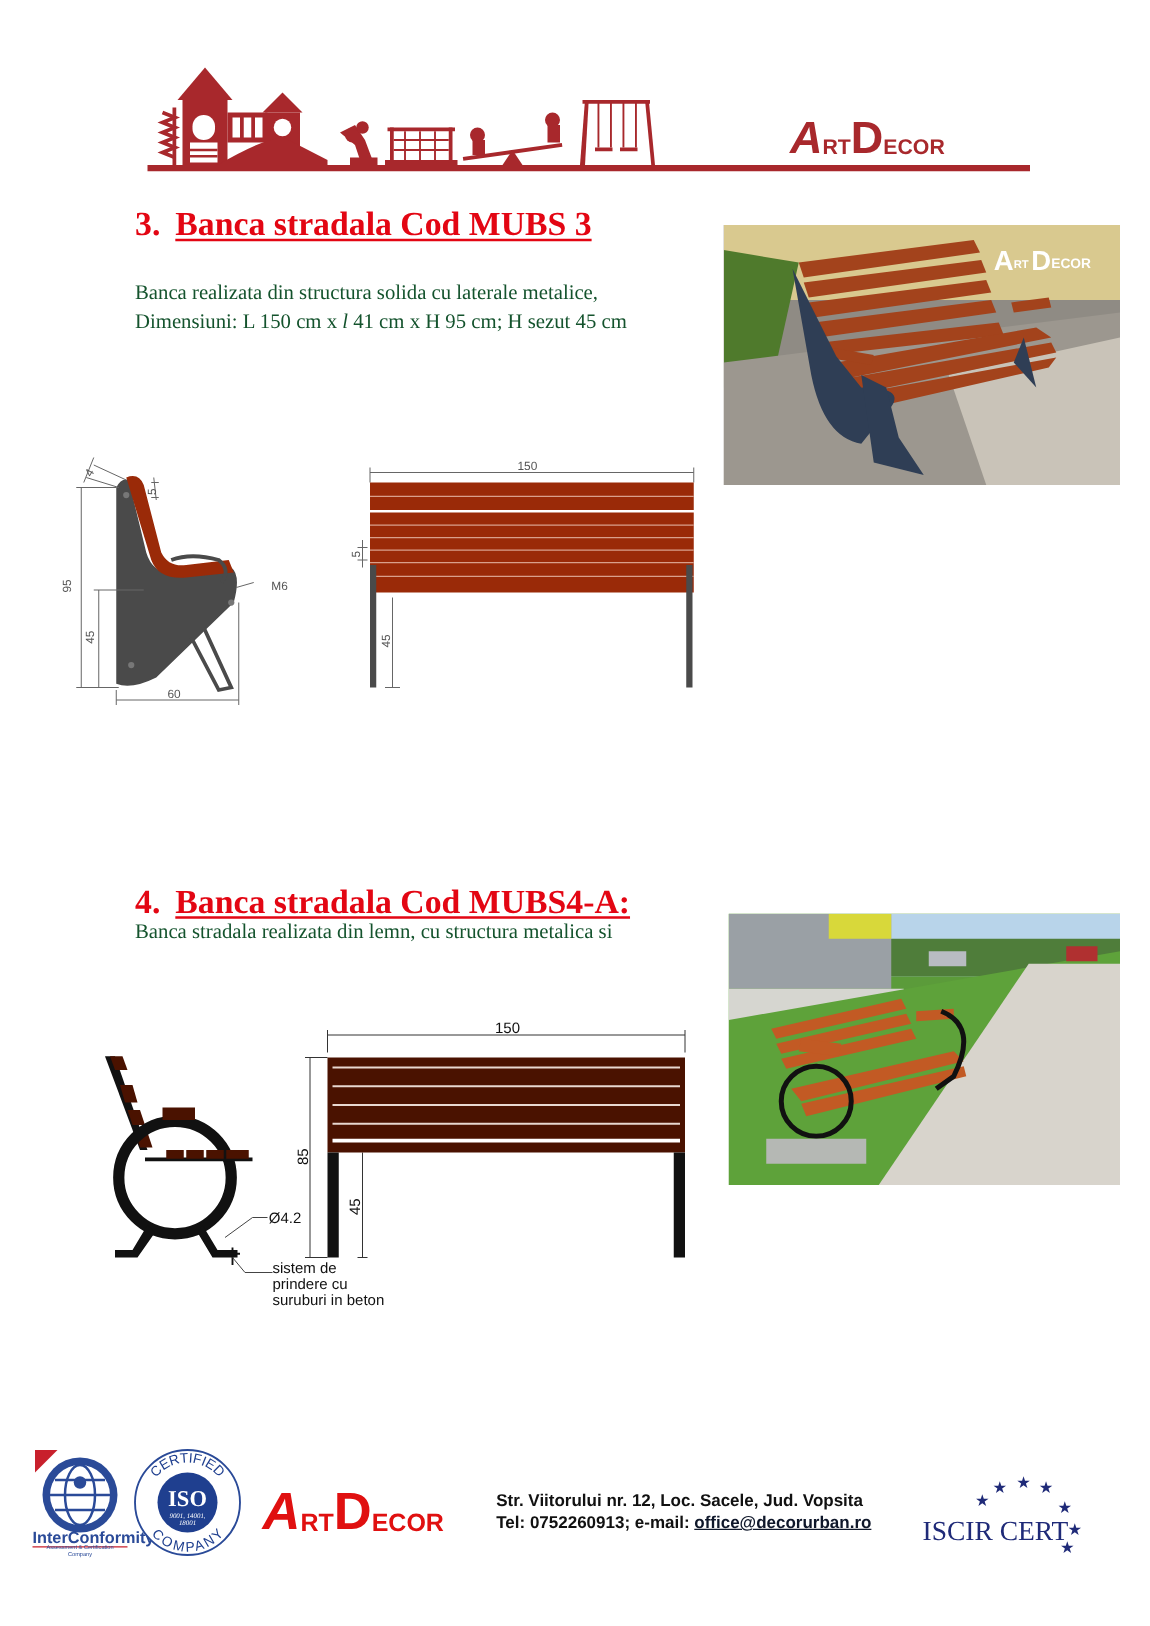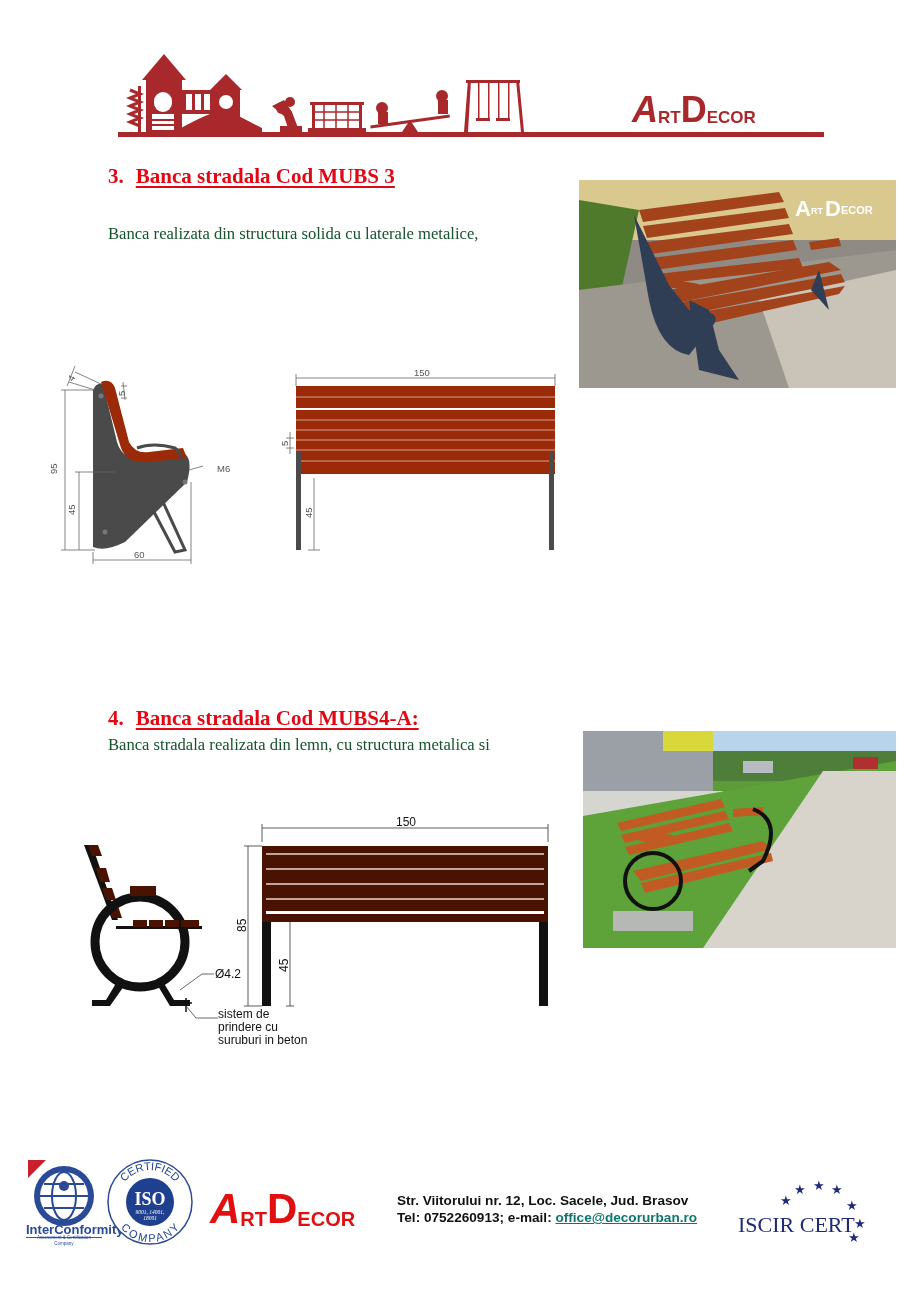--- a/index.html
+++ b/index.html
@@ -5,36 +5,36 @@
     * { margin: 0; padding: 0; box-sizing: border-box; }
     html, body { width: 920px; height: 1301px; background: #ffffff; overflow: hidden; }
     body { position: relative; font-family: "Liberation Serif", serif; color: #111; }
     .abs { position: absolute; }
 
     
     .header-art { position: absolute; left: 112px; top: 50px; width: 720px; height: 90px; }
     .logo-artdecor { position: absolute; display: flex; align-items: flex-end; font-family: "Liberation Sans", sans-serif; font-weight: bold; }
 
     
-    .section-title { position: absolute; left: 108px; font-family: "Liberation Serif", serif; font-weight: bold; font-size: 21px; color: #e30613; }
+    .section-title { position: absolute; left: 108px; font-family: "Liberation Serif", serif; font-weight: bold; font-size: 27px; color: #e30613; }
     .section-title .num { margin-right: 12px; }
     .section-title .txt { text-decoration: underline; text-underline-offset: 3px; }
     .desc { position: absolute; left: 108px; font-size: 16.6px; line-height: 23px; color: #14532d; }
     .desc p { margin: 0; }
     .justify { text-align: justify; text-align-last: left; }
 
     .photo { position: absolute; overflow: hidden; }
     .drawing { position: absolute; }
 
     .dim-text { font-family: "Liberation Sans", sans-serif; font-size: 9.5px; fill: #555; }
     .dim-text-2 { font-family: "Liberation Sans", sans-serif; font-size: 12px; fill: #111; }
 
     
     .footer-addr { position: absolute; left: 397px; top: 1192px; font-family: "Liberation Sans", sans-serif; font-weight: bold; font-size: 13.6px; line-height: 17px; color: #111; }
-    .footer-addr a { color: #0f766e; text-decoration: underline; }
+    .footer-addr a { color: #0f172a; text-decoration: underline; }
   </style>
 </head>
 <body>
 
 <div class="header-art">
   <svg width="720" height="90" viewBox="0 0 720 90">
     <g fill="#a8282c">
 
       <rect x="6" y="82" width="706" height="5"></rect>
 
@@ -102,20 +102,21 @@
   <span style="font-size:36px; line-height:36px;">D</span>
   <span style="font-size:17px; line-height:20px;">ECOR</span>
 </div>
 
 <div class="section-title" style="top:164px;">
   <span class="num">3.</span><span class="txt">Banca stradala Cod MUBS 3</span>
 </div>
 
 <div class="desc" style="top:222px; width:450px;">
   <p>Banca realizata din structura solida cu laterale metalice,</p>
+  <p><span>Dimensiuni: L 150 cm x </span><i>l</i><span> 41 cm x H 95 cm; H sezut 45 cm</span></p>
 </div>
 
 <div class="photo" style="left:579px; top:180px; width:317px; height:208px; background:#8f8b84;">
   <svg width="317" height="208" viewBox="0 0 317 208">
     <rect x="0" y="0" width="317" height="60" fill="#d9c98f"></rect>
     <polygon points="0,20 60,30 40,120 0,130" fill="#4f7a2c"></polygon>
     <polygon points="0,110 317,70 317,208 0,208" fill="#9c978f"></polygon>
     <polygon points="180,120 317,90 317,208 210,208" fill="#c9c3b8"></polygon>
 
     <g fill="#a3431c">
@@ -347,21 +348,21 @@
 </div>
 
 <div class="logo-artdecor" style="left:210px; top:1186px; color:#e01010; height:44px;">
   <span style="font-size:42px; line-height:42px; font-style:italic;">A</span>
   <span style="font-size:20px; line-height:22px;">RT</span>
   <span style="font-size:42px; line-height:42px;">D</span>
   <span style="font-size:20px; line-height:22px;">ECOR</span>
 </div>
 
 <div class="footer-addr">
-  <div>Str. Viitorului nr. 12, Loc. Sacele, Jud. Brasov</div>
+  <div>Str. Viitorului nr. 12, Loc. Sacele, Jud. Vopsita</div>
   <div><span>Tel: 0752260913; e-mail: </span><a href="#">office@decorurban.ro</a></div>
 </div>
 
 <div class="abs" style="left:736px; top:1172px; width:162px; height:76px;">
   <svg width="162" height="76" viewBox="0 0 162 76">
     <g fill="#1f2a78" font-family="Liberation Serif, serif" font-size="13">
       <text x="77" y="18">★</text>
       <text x="95" y="22">★</text>
       <text x="58" y="22">★</text>
       <text x="44" y="33">★</text>

